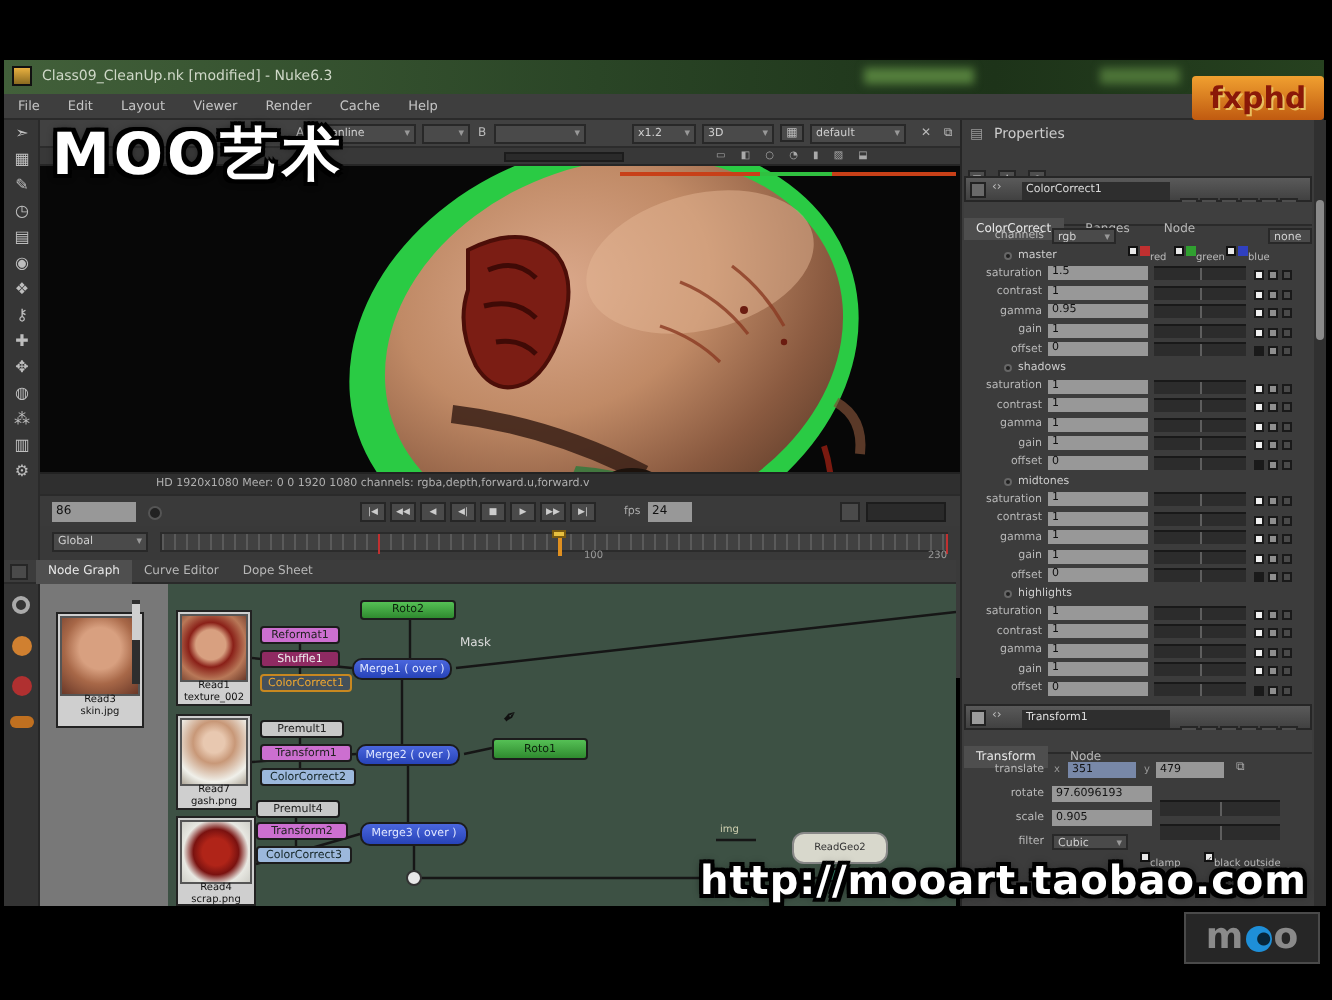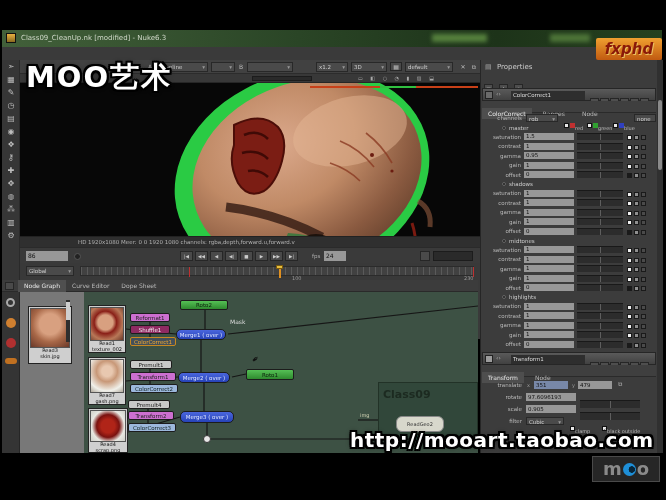--- a/index.html
+++ b/index.html
@@ -59,20 +59,29 @@
 
   <div class="abs win" style="left:2px;top:30px;width:660px;height:309px;">
 
     <div class="abs titlebar" style="left:0;top:0;width:660px;height:17px;">
       <div class="abs" style="left:430px;top:4px;width:55px;height:8px;background:#55803d;filter:blur(2px);"></div>
       <div class="abs" style="left:548px;top:4px;width:40px;height:8px;background:#4d7438;filter:blur(2px);"></div>
       <div class="abs" style="left:4px;top:3px;width:10px;height:10px;background:linear-gradient(#e8b040,#8a6a20);border:1px solid #111;"></div>
       <div class="abs titletxt" style="left:19px;top:0;">Class09_CleanUp.nk [modified] - Nuke6.3</div>
     </div>
 
+    <div class="abs menubar" id="menubar" style="left:0;top:17px;width:660px;height:13px;">
+        <span class="menu-item">File</span>
+        <span class="menu-item">Edit</span>
+        <span class="menu-item">Layout</span>
+        <span class="menu-item">Viewer</span>
+        <span class="menu-item">Render</span>
+        <span class="menu-item">Cache</span>
+        <span class="menu-item">Help</span>
+      </div>
 
     <div class="abs" id="ltoolbar" style="left:0;top:30px;width:18px;height:260px;background:#363636;border-right:1px solid #2a2a2a;">
         <div class="ltool">➣</div>
         <div class="ltool">▦</div>
         <div class="ltool">✎</div>
         <div class="ltool">◷</div>
         <div class="ltool">▤</div>
         <div class="ltool">◉</div>
         <div class="ltool">❖</div>
         <div class="ltool">⚷</div>
@@ -211,23 +220,20 @@
           <div class="abs readnode" style="left:8px;top:14px;width:44px;height:58px;">
             <div style="width:40px;height:40px;margin:1px auto 0;background:radial-gradient(circle at 50% 40%,#d8a080 0 35%,#a86848 60%,#6a3828 100%);border:1px solid #555;"></div>
             <div class="readcap">Read3</div>
             <div class="readcap">skin.jpg</div>
           </div>
           <div class="abs" style="left:46px;top:8px;width:4px;height:42px;background:#2e2e2e;">
             <div class="abs" style="left:0;top:2px;width:4px;height:18px;background:#cfcfcf;"></div>
           </div>
         </div>
 
-        <div class="abs" style="left:376px;top:90px;width:100px;height:58px;background:#31473a;border:1px solid #223227;z-index:1;">
-          <span style="font-size:11px;font-weight:bold;color:#1c2a20;padding:2px 4px;display:inline-block;">Class09</span>
-        </div>
 
         <svg class="abs" style="left:0;top:0;z-index:2;" width="476" height="161" viewBox="0 0 476 161">
           <g stroke="#161616" stroke-width="1.2" fill="none">
             <path d="M476,14 L226,42"></path>
             <path d="M203,18 L203,37"></path>
             <path d="M199,48 L199,80"></path>
             <path d="M202,91 L202,119"></path>
             <path d="M205,131 L205,147 L476,147"></path>
             <path d="M124,37 L174,42"></path>
             <path d="M124,89 L176,85"></path>
@@ -494,21 +500,21 @@
         <span class="abs" style="left:120px;top:2px;"><span class="chk">✓</span><span style="font-size:5px;color:#bbb;">black outside</span></span>
       </div>
 
       <div class="abs" style="left:176px;top:0;width:6px;height:393px;background:#303030;">
         <div class="abs" style="left:1px;top:40px;width:4px;height:70px;background:#8a8a8a;border-radius:2px;"></div>
       </div>
     </div>
   </div>
 
   <div class="abs" style="left:596px;top:38px;width:66px;height:22px;background:linear-gradient(#f0a030,#c05a10);border-radius:2px;text-align:center;z-index:55;">
-    <span style="font-size:15px;font-weight:bold;font-style:italic;color:#8a1808;line-height:22px;text-shadow:1px 1px 0 #e8c060;">fxphd</span>
+    <span style="font-size:15px;font-weight:bold;color:#8a1808;line-height:22px;text-shadow:1px 1px 0 #e8c060;">fxphd</span>
   </div>
 
   <div class="abs" style="left:592px;top:456px;width:68px;height:26px;background:#262626;border:1px solid #4a4a4a;display:flex;align-items:center;justify-content:center;z-index:55;">
     <span style="font-size:18px;font-weight:bold;color:#8a8a8a;line-height:20px;">m</span>
     <span style="display:inline-block;width:13px;height:13px;margin:0 1px;border-radius:50%;background:radial-gradient(circle at 68% 50%,#07263a 0 3px,#1e8fd8 3.5px);"></span>
     <span style="font-size:18px;font-weight:bold;color:#8a8a8a;line-height:20px;">o</span>
   </div>
 
   <div class="abs wm" style="left:26px;top:58px;font-size:29px;letter-spacing:2px;">MOO艺术</div>
   <div class="abs wm" style="left:350px;top:428px;font-size:20px;letter-spacing:0.5px;">http://mooart.taobao.com</div>

